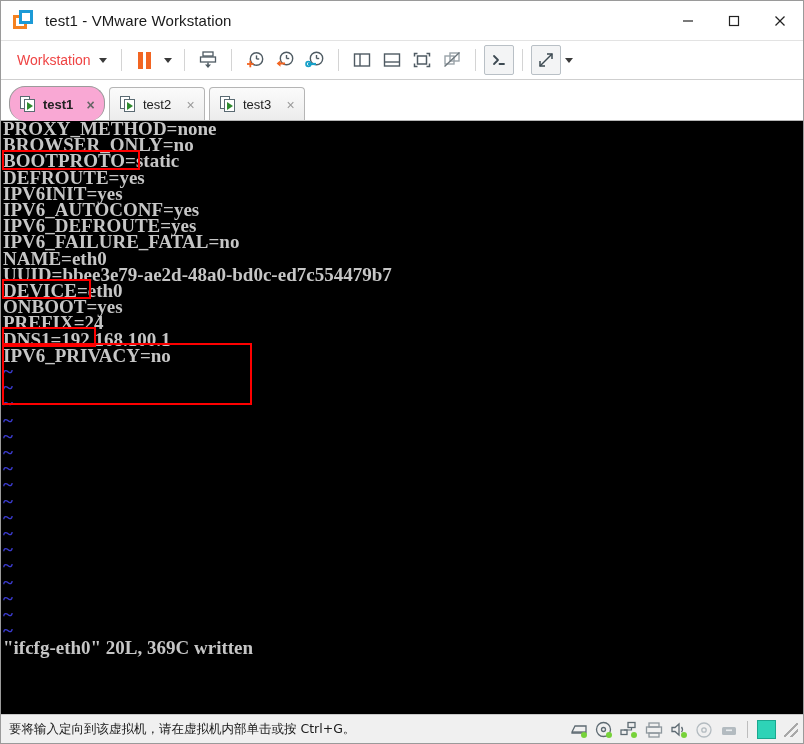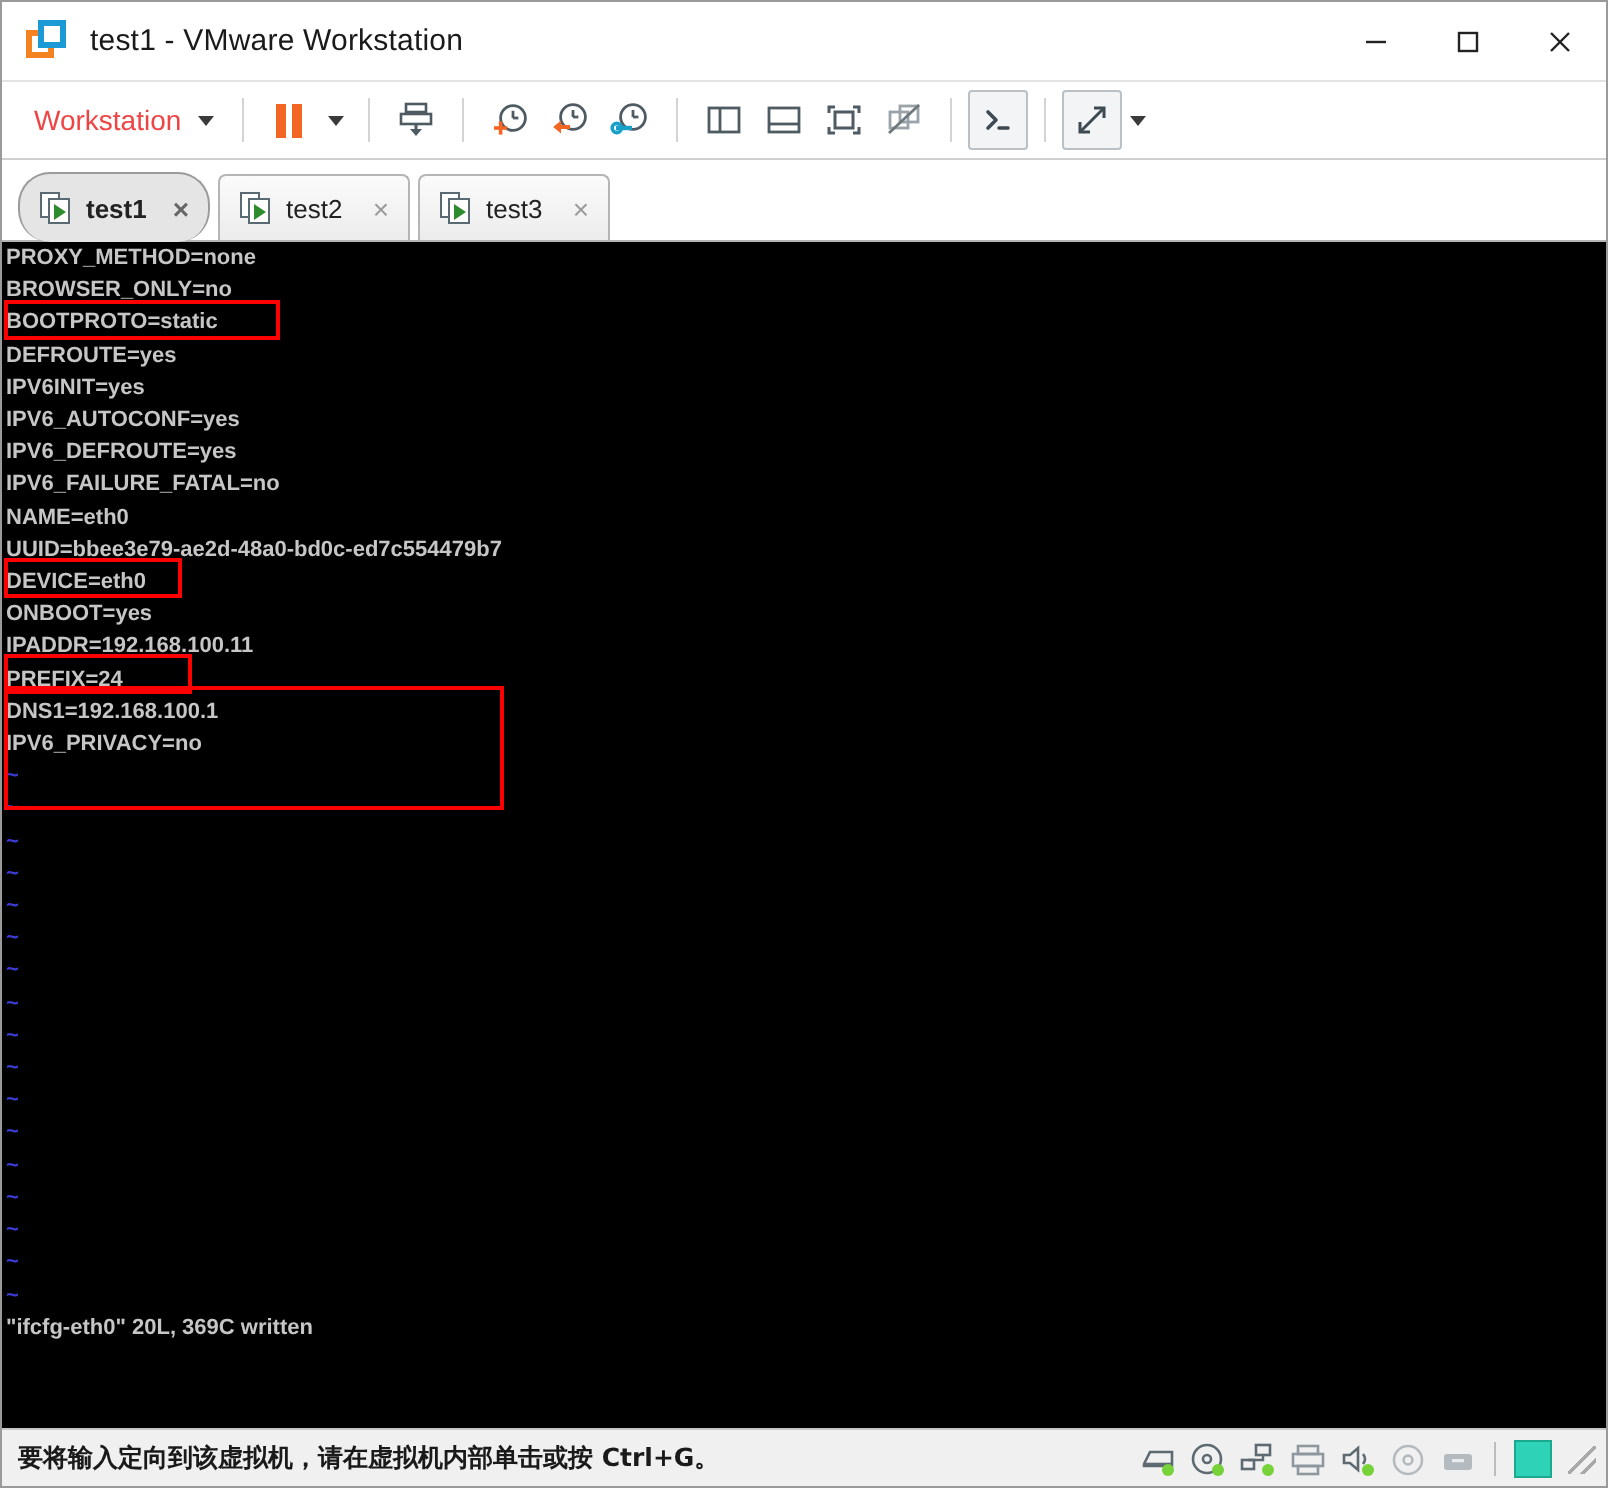--- a/index.html
+++ b/index.html
@@ -122,21 +122,21 @@
     border-top-right-radius: 4px;
     background: linear-gradient(#fbfbfb, #ececec);
     margin-right: 4px;
     font-size: 13px;
     color: #222;
     cursor: default;
     position: relative;
     min-width: 96px;
   }
   .tab.active {
-    background: #e5e5e5;
+    background: #f9a8d4;
     border-color: #9b9b9b;
     font-weight: bold;
     height: 35px;
     margin-bottom: -1px;
     z-index: 2;
     border-radius: 16px;
   }
   .tab-icon {
     width:16px;height:16px;position:relative;margin-right:7px;flex:0 0 auto;
   }
@@ -166,22 +166,22 @@
   
   .vm-screen {
     flex: 1 1 auto;
     background: #000000;
     position: relative;
     overflow: hidden;
   }
   .term {
     position: absolute;
     left: 2px; top: 0px;
-    font-family: Liberation Sans, sans-serif;
-    font-size: 11px;
+    font-family: Liberation Serif, serif;
+    font-size: 19px;
     line-height: 16.2px;
     color: #c6c6c6;
     white-space: pre;
     letter-spacing: 0px;
     font-weight: bold;
   }
   .term .tilde { color: #3b3bd0; }
   .hl {
     position: absolute;
     border: 2px solid #fe0000;
@@ -195,21 +195,20 @@
     border-top: 1px solid #c8c8c8;
     display: flex;
     align-items: center;
     padding-left: 8px;
     position: relative;
   }
   .status-text {
     font-size: 12.5px;
     color: #1a1a1a;
     font-family: "DejaVu Sans", "Liberation Sans", sans-serif;
-    font-weight: bold;
   }
   .status-icons {
     position:absolute; right: 0; top:0; height:29px;
     display:flex; align-items:center; gap:3px; padding-right: 4px;
   }
   .sb-ico { width:22px;height:22px;display:flex;align-items:center;justify-content:center;position:relative;}
   .sb-sep { width:1px;height:17px;background:#bdbdbd;margin:0 4px; }
   .grip {
     width: 14px; height: 14px; margin-left: 4px; margin-right:1px;
     background:
@@ -410,21 +409,20 @@
 </span><span>BOOTPROTO=static
 </span><span>DEFROUTE=yes
 </span><span>IPV6INIT=yes
 </span><span>IPV6_AUTOCONF=yes
 </span><span>IPV6_DEFROUTE=yes
 </span><span>IPV6_FAILURE_FATAL=no
 </span><span>NAME=eth0
 </span><span>UUID=bbee3e79-ae2d-48a0-bd0c-ed7c554479b7
 </span><span>DEVICE=eth0
 </span><span>ONBOOT=yes
-</span><span>IPADDR=192.168.100.11
 </span><span>PREFIX=24
 </span><span>DNS1=192.168.100.1
 </span><span>IPV6_PRIVACY=no
 </span><span class="tilde">~
 </span><span class="tilde">~
 </span><span class="tilde">~
 </span><span class="tilde">~
 </span><span class="tilde">~
 </span><span class="tilde">~
 </span><span class="tilde">~

